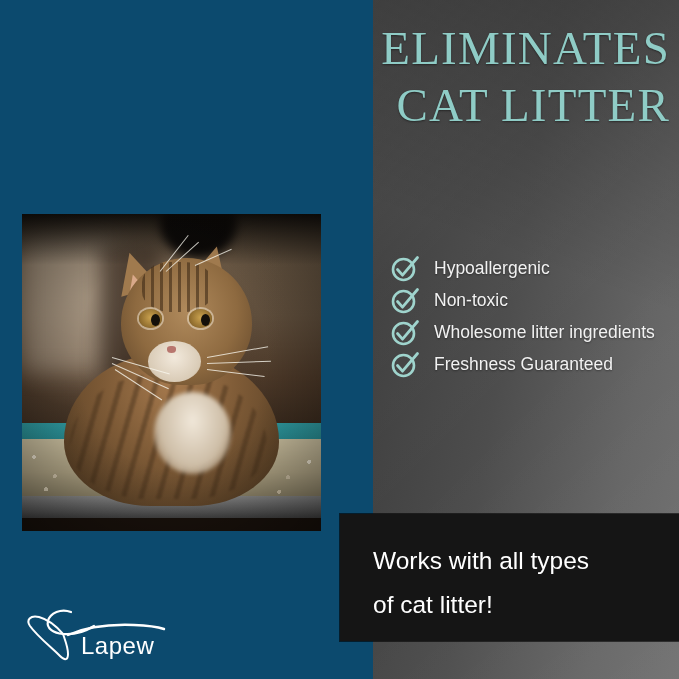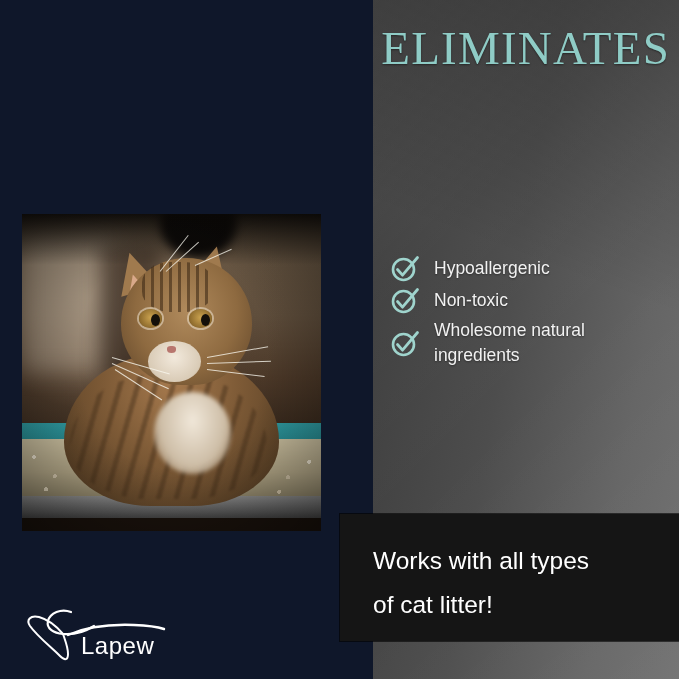--- a/index.html
+++ b/index.html
@@ -4,21 +4,21 @@
 <style>
   html, body {
     margin: 0;
     padding: 0;
     background: #000;
   }
   #poster {
     position: relative;
     width: 679px;
     height: 679px;
-    background: #0f172a;
+    background: #0c4a6e;
     overflow: hidden;
     font-family: "Liberation Sans", sans-serif;
   }
 
   
   .grad-panel {
     position: absolute;
     left: 373px;
     top: 0;
     width: 306px;
@@ -369,20 +369,21 @@
       <div class="whisker" style="left:62%;top:49%;width:58px;transform:rotate(7deg);"></div>
       <div class="whisker" style="left:46%;top:18%;width:46px;transform:rotate(-52deg);"></div>
       <div class="whisker" style="left:48%;top:18%;width:44px;transform:rotate(-42deg);"></div>
       <div class="whisker" style="left:58%;top:16%;width:40px;transform:rotate(-24deg);"></div>
     </div>
     <div class="photo-vig"></div>
   </div>
 
   <div class="headline">
     <span class="hl-line">ELIMINATES</span>
+    <span class="hl-line">CAT LITTER</span>
   </div>
 
   <div class="features">
 
     <div class="feature-row">
       <span class="check-icon">
         <svg viewBox="0 0 30 29" width="30" height="29" aria-hidden="true">
           <circle cx="13.5" cy="16.5" r="10.5" fill="none" stroke="#9fd4cd" stroke-width="2.6"></circle>
           <path d="M7.5 16.5 L12.5 22.2 L27.5 4.5" fill="none" stroke="#9fd4cd" stroke-width="2.8" stroke-linecap="round" stroke-linejoin="round"></path>
         </svg>
@@ -400,23 +401,32 @@
       <span class="feature-text">Non-toxic</span>
     </div>
 
     <div class="feature-row">
       <span class="check-icon">
         <svg viewBox="0 0 30 29" width="30" height="29" aria-hidden="true">
           <circle cx="13.5" cy="16.5" r="10.5" fill="none" stroke="#9fd4cd" stroke-width="2.6"></circle>
           <path d="M7.5 16.5 L12.5 22.2 L27.5 4.5" fill="none" stroke="#9fd4cd" stroke-width="2.8" stroke-linecap="round" stroke-linejoin="round"></path>
         </svg>
       </span>
-      <span class="feature-text">Wholesome natural ingredients</span>
-    </div>
-
+      <span class="feature-text">Wholesome litter ingredients</span>
+    </div>
+
+    <div class="feature-row">
+      <span class="check-icon">
+        <svg viewBox="0 0 30 29" width="30" height="29" aria-hidden="true">
+          <circle cx="13.5" cy="16.5" r="10.5" fill="none" stroke="#9fd4cd" stroke-width="2.6"></circle>
+          <path d="M7.5 16.5 L12.5 22.2 L27.5 4.5" fill="none" stroke="#9fd4cd" stroke-width="2.8" stroke-linecap="round" stroke-linejoin="round"></path>
+        </svg>
+      </span>
+      <span class="feature-text">Freshness Guaranteed</span>
+    </div>
 
   </div>
 
   <div class="callout">
     <div class="callout-text">
       <div>Works with all types</div>
       <div>of cat litter!</div>
     </div>
   </div>
 

